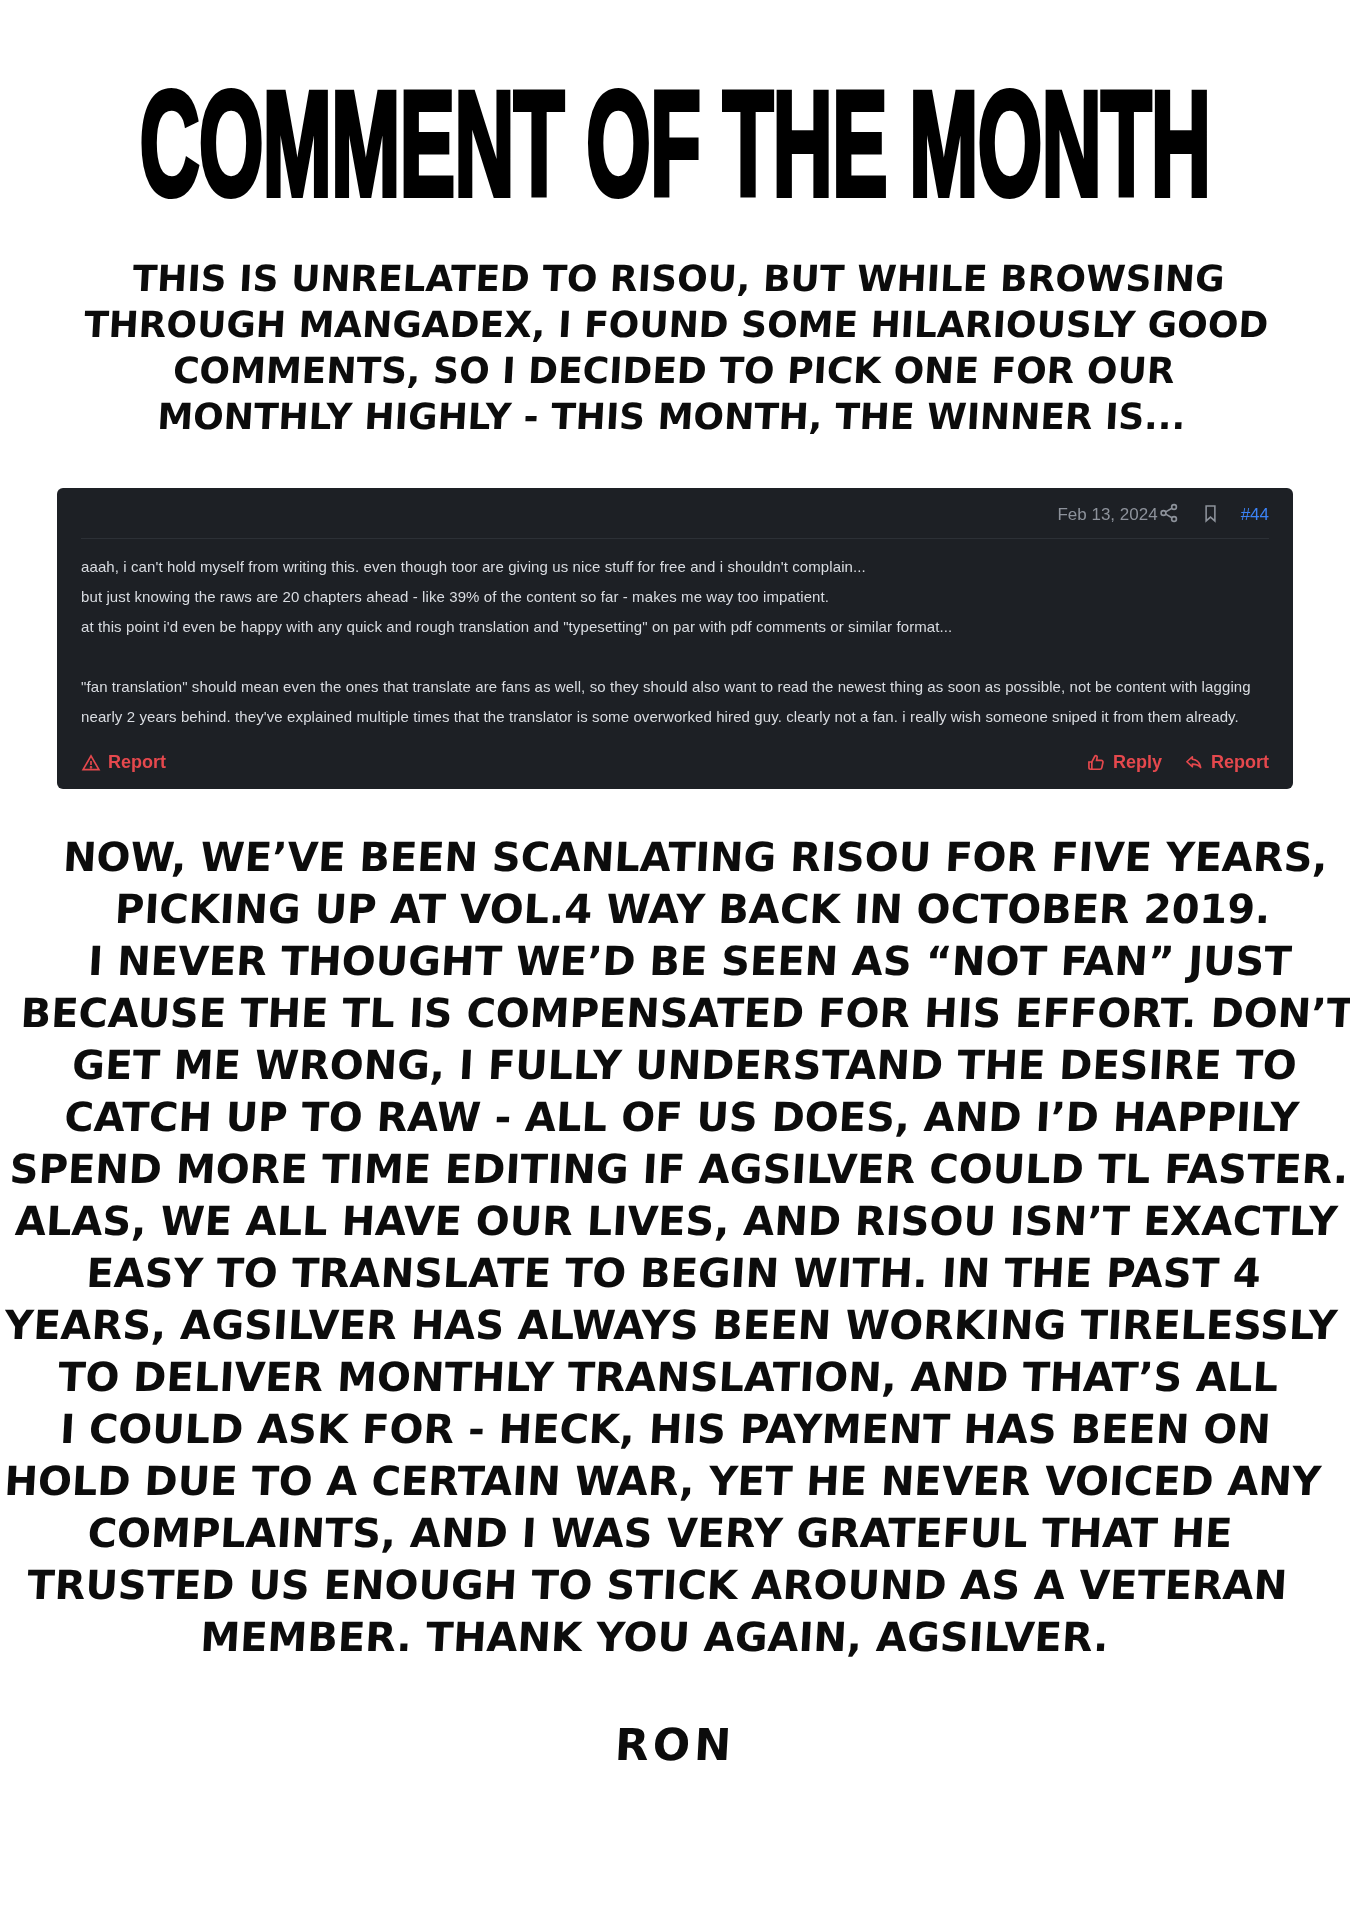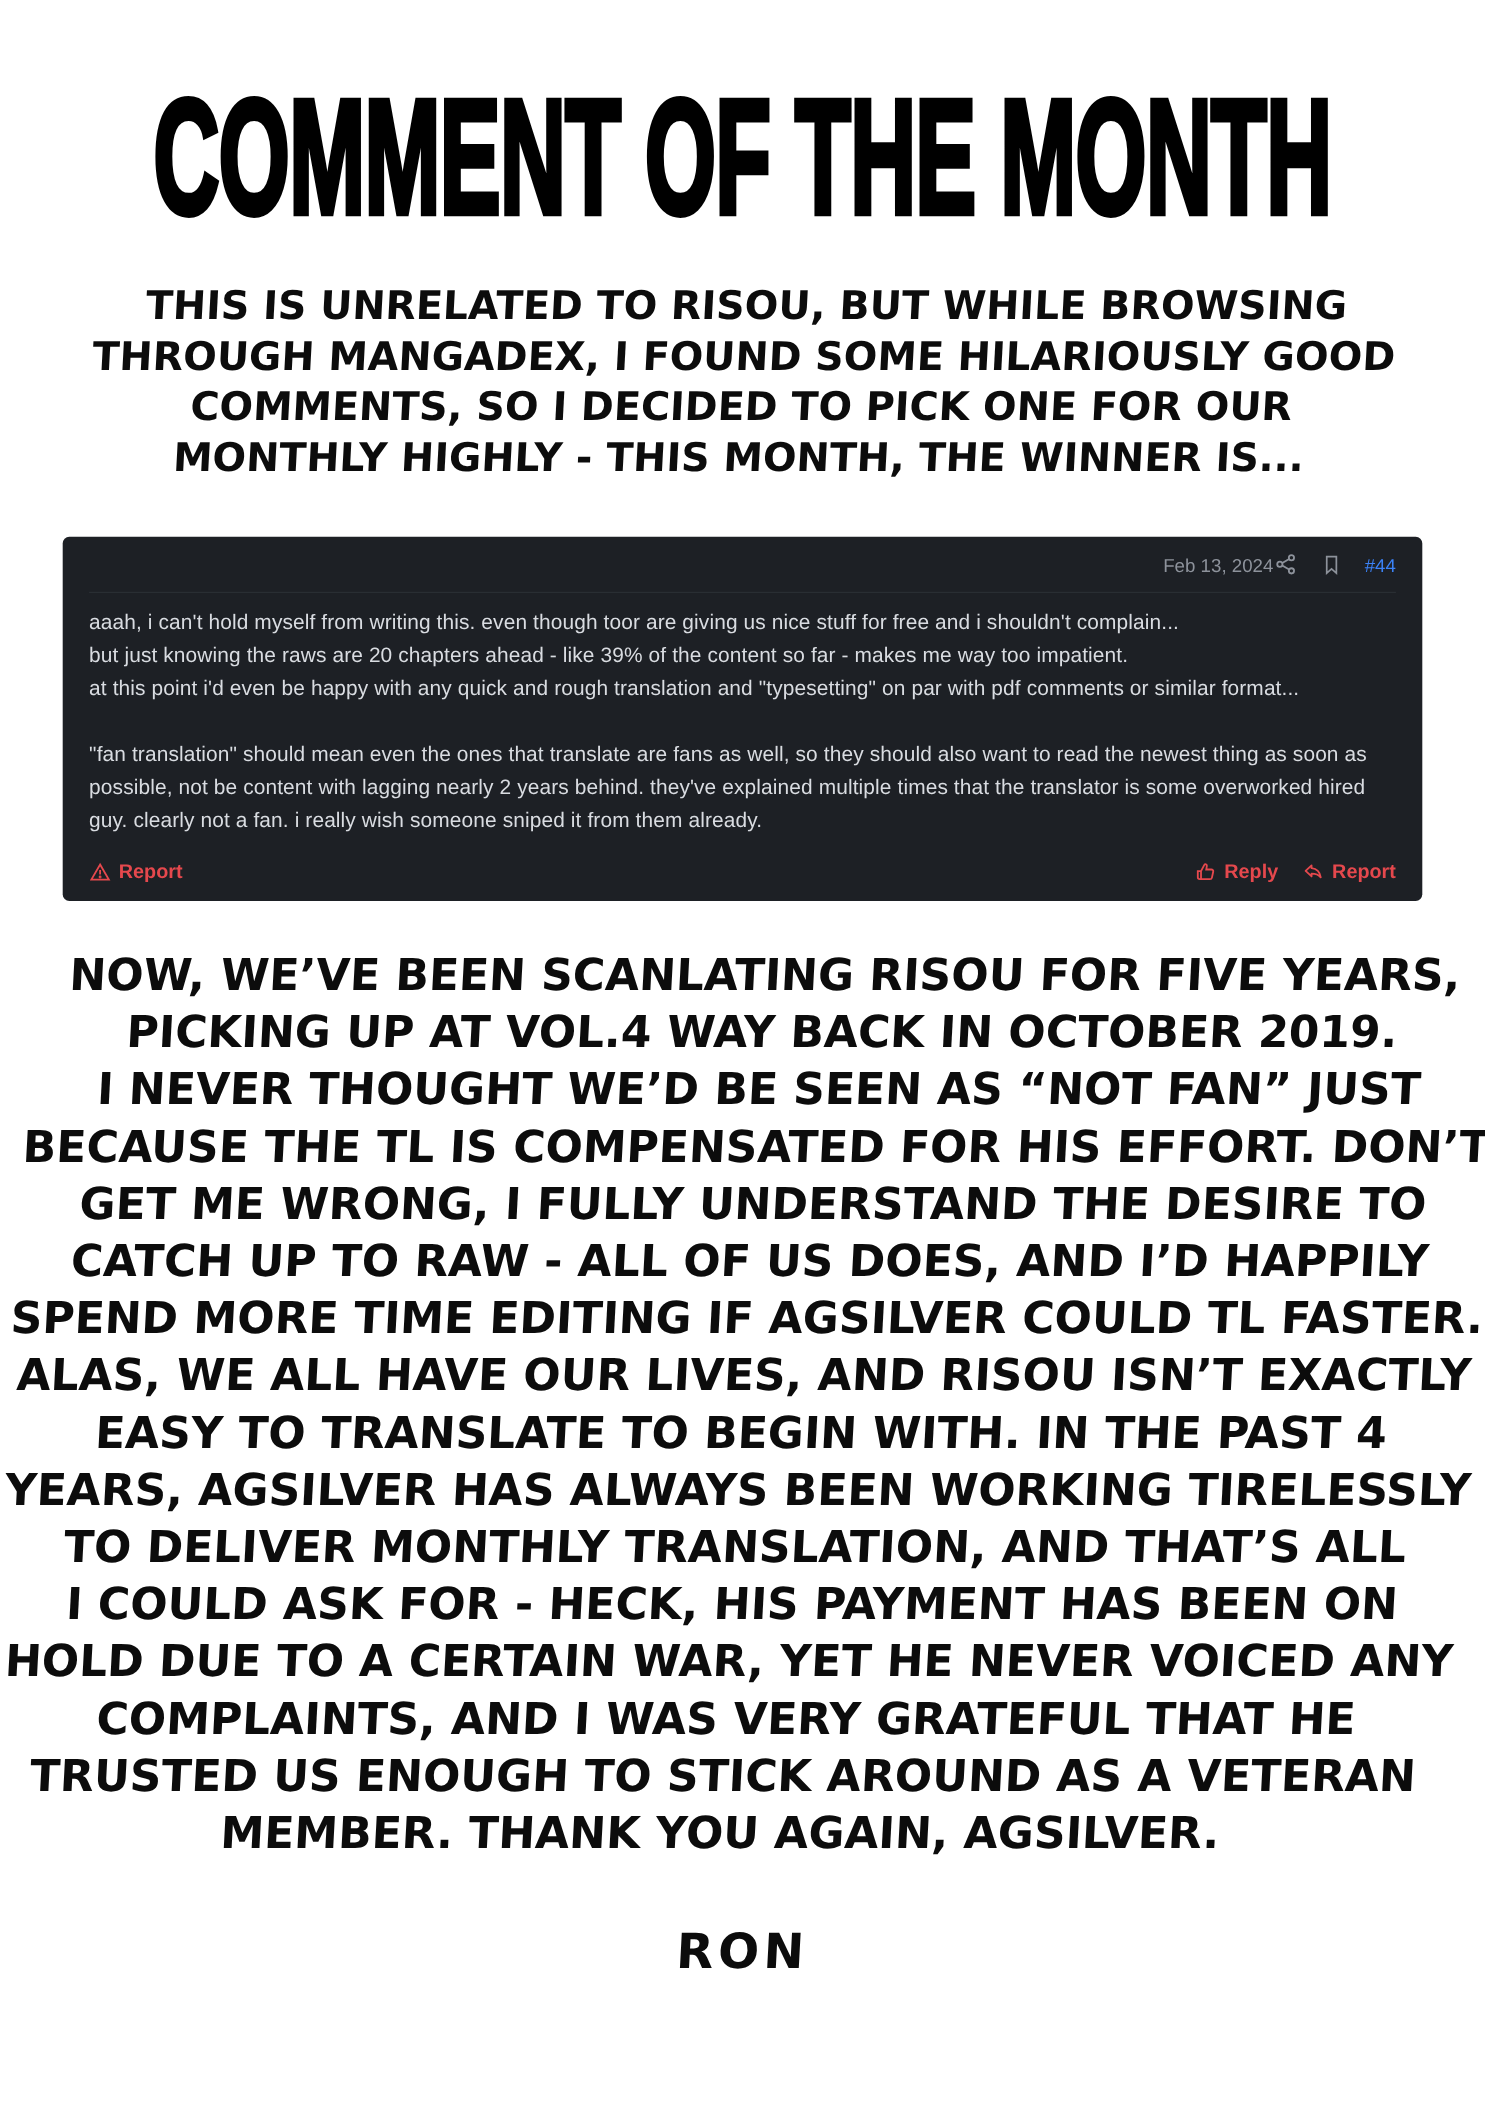--- a/index.html
+++ b/index.html
@@ -82,21 +82,21 @@
   }
   .icon-btn {
     background: none; border: none; padding: 0; margin: 0;
     display: inline-flex; align-items: center; cursor: pointer;
     color: #8d929b;
   }
   .comment-number { color: #3b82f6; font-size: 17px; }
 
   .card-body {
     padding-top: 13px;
-    font-size: 19px;
+    font-size: 15px;
     line-height: 30px;
     color: #d9dce1;
     letter-spacing: 0.1px;
   }
   .card-body p { margin: 0; }
   .card-body p.gap { margin-top: 30px; }
 
   .card-footer {
     display: flex;
     justify-content: space-between;

